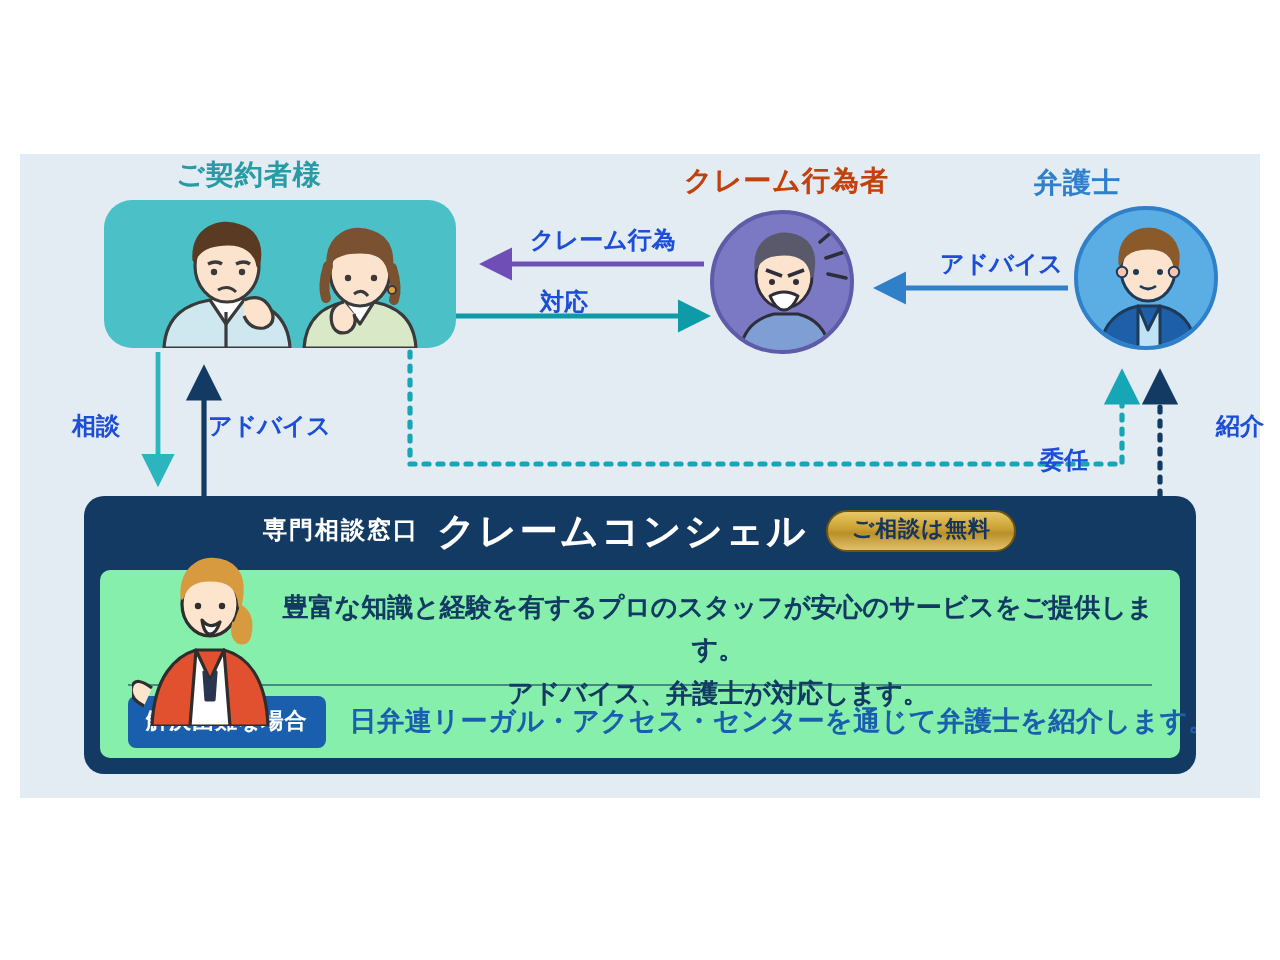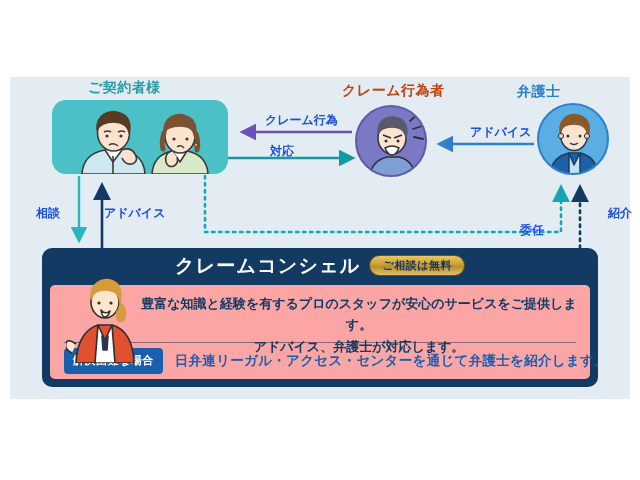--- a/index.html
+++ b/index.html
@@ -140,21 +140,21 @@
     color: #17365b;
     font-size: 11px;
     font-weight: bold;
     letter-spacing: 0.5px;
     line-height: 1.1;
   }
   #card-body {
     position: absolute;
     left: 8px; top: 37px;
     width: 540px; height: 94px;
-    background: #fca5a5;
+    background: #86efac;
     border-radius: 5px;
     box-sizing: border-box;
   }
   #body-main-text {
     position: absolute;
     left: 84px; top: 8px;
     width: 450px;
     text-align: center;
     color: #123a63;
     font-size: 13px;
@@ -335,20 +335,21 @@
   <div class="arrow-label" id="lbl-claim-act">クレーム行為</div>
   <div class="arrow-label" id="lbl-response">対応</div>
   <div class="arrow-label" id="lbl-legal">アドバイス</div>
   <div class="arrow-label" id="lbl-soudan">相談</div>
   <div class="arrow-label" id="lbl-advice">アドバイス</div>
   <div class="arrow-label" id="lbl-inin">委任</div>
   <div class="arrow-label" id="lbl-shokai">紹介</div>
 
   <div id="service-card">
     <div id="card-header">
+      <span id="card-kicker">専門相談窓口</span>
       <span id="card-title">クレームコンシェル</span>
       <span id="free-badge">ご相談は無料</span>
     </div>
 
     <div id="card-body">
       <div id="body-main-text">
         <div>豊富な知識と経験を有するプロのスタッフが安心のサービスをご提供します。</div>
         <div>アドバイス、弁護士が対応します。</div>
       </div>
       <div id="body-divider"></div>

